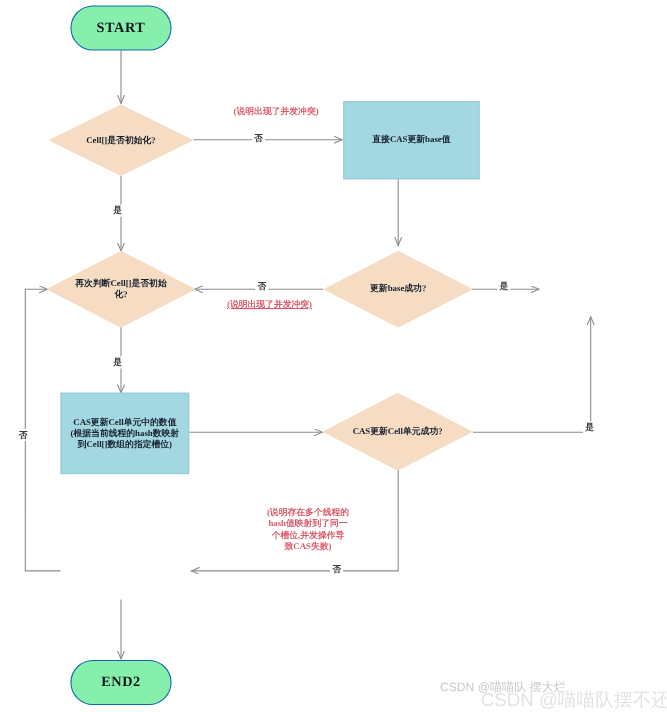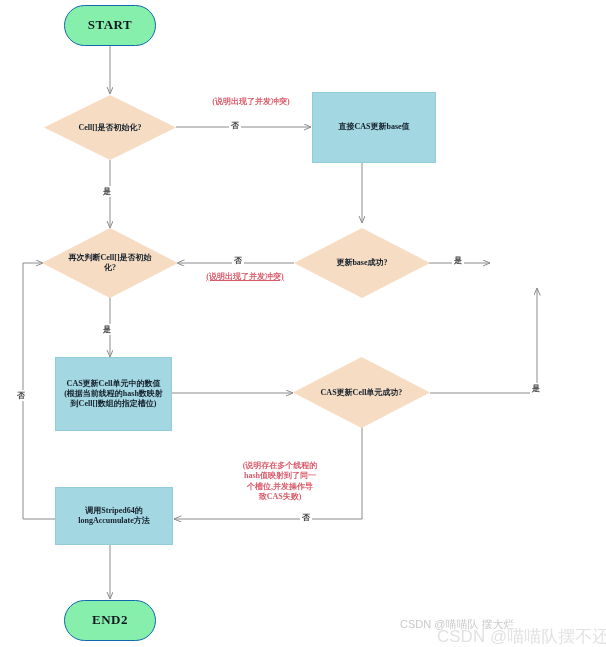--- a/index.html
+++ b/index.html
@@ -172,24 +172,20 @@
     <span class="ln">CAS更新Cell单元中的数值</span>
     <span class="ln">(根据当前线程的hash数映射</span>
     <span class="ln">到Cell[]数组的指定槽位)</span>
   </div>
 
   <div class="decision-wrap" style="left:293px; top:357px; width:137px; height:71px;">
     <div class="decision-shape" style="clip-path: polygon(50% 0%, 100% 50%, 50% 100%, 0% 50%);"></div>
     <div class="decision-label">CAS更新Cell单元成功?</div>
   </div>
 
-  <div class="node process" style="left:55px; top:487px; width:118px; height:58px; flex-direction:column;">
-    <span class="ln">调用Striped64的</span>
-    <span class="ln">longAccumulate方法</span>
-  </div>
 
   <div class="node terminal" style="left:64px; top:600px; width:92px; height:41px;">
     <span>END2</span>
   </div>
 
   <div class="edge-label" style="left:229px; top:120px;">否</div>
   <div class="edge-label" style="left:101px; top:186px;">是</div>
   <div class="edge-label" style="left:452px; top:255px;">是</div>
   <div class="edge-label" style="left:232px; top:255px;">否</div>
   <div class="edge-label" style="left:101px; top:324px;">是</div>

